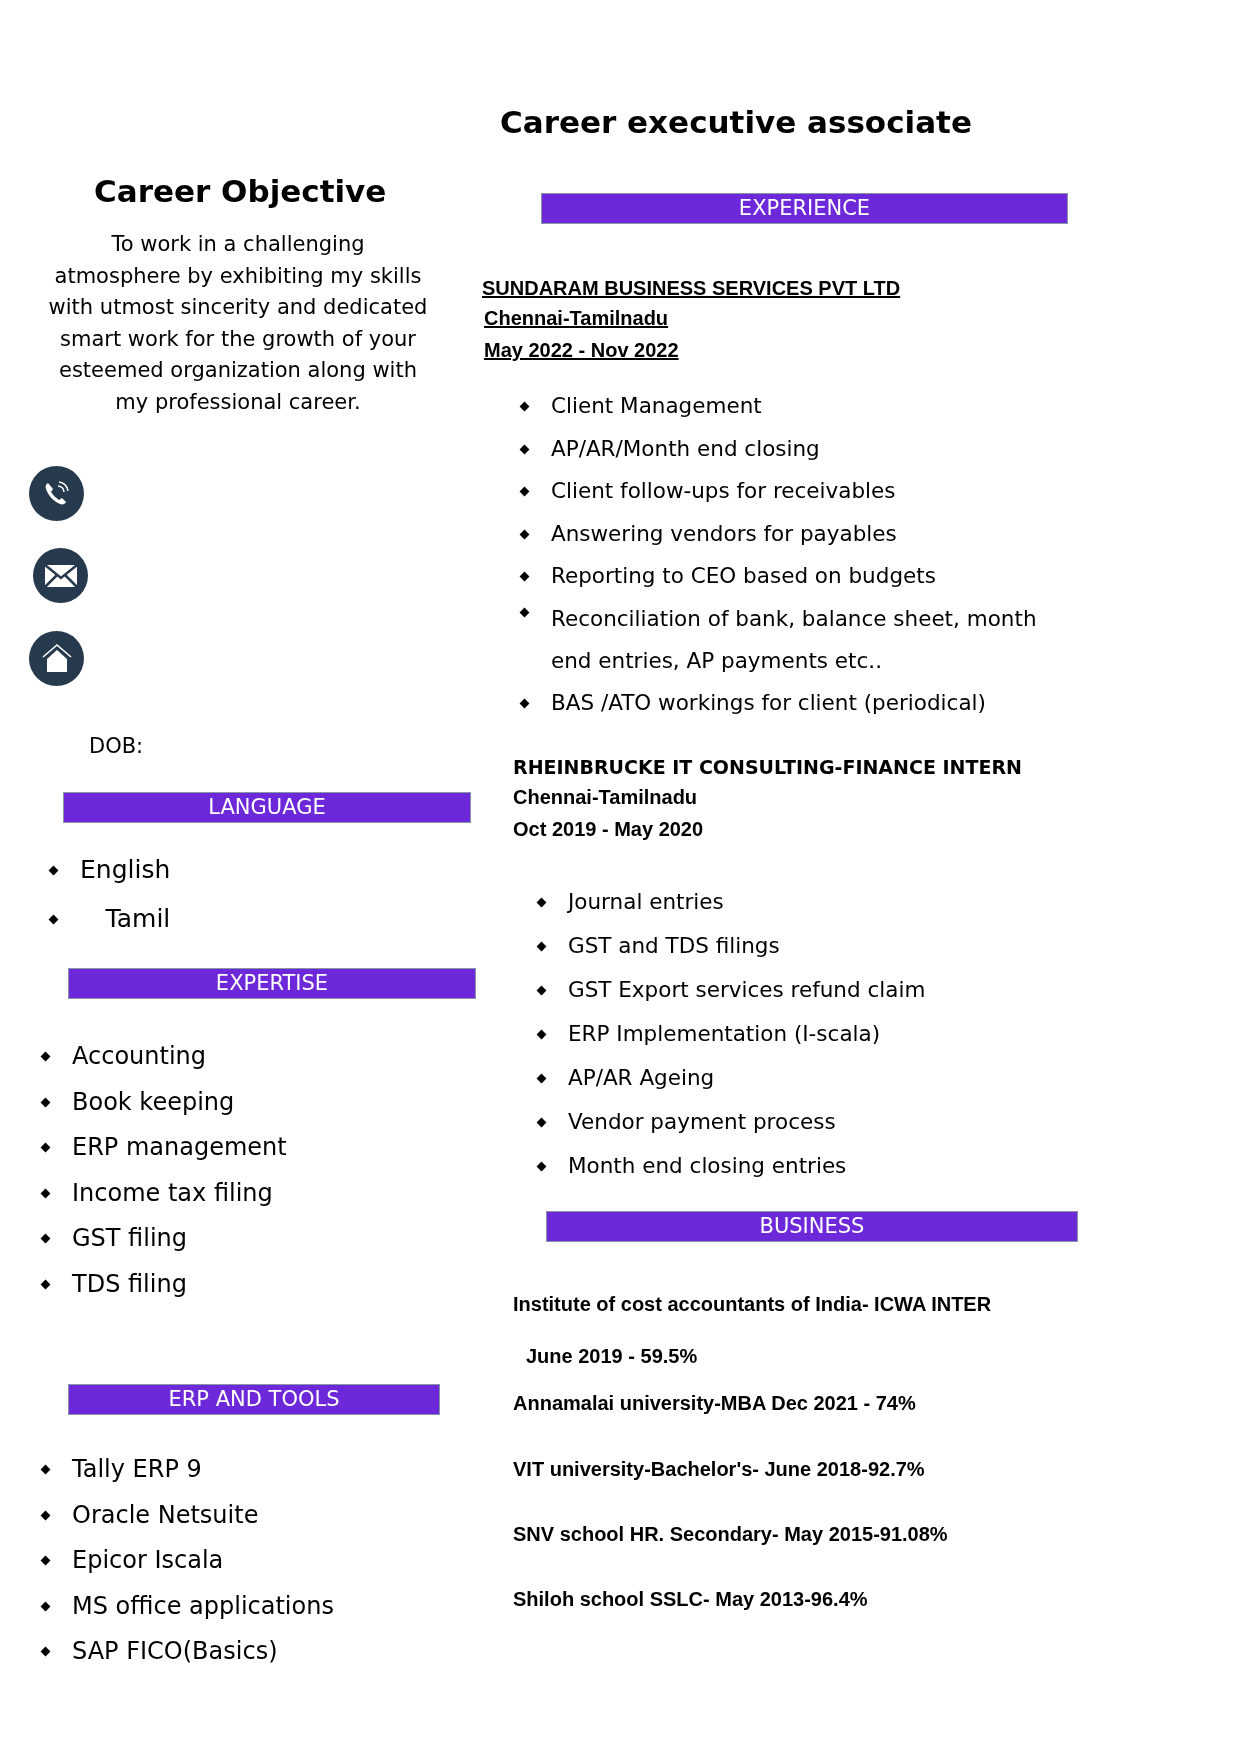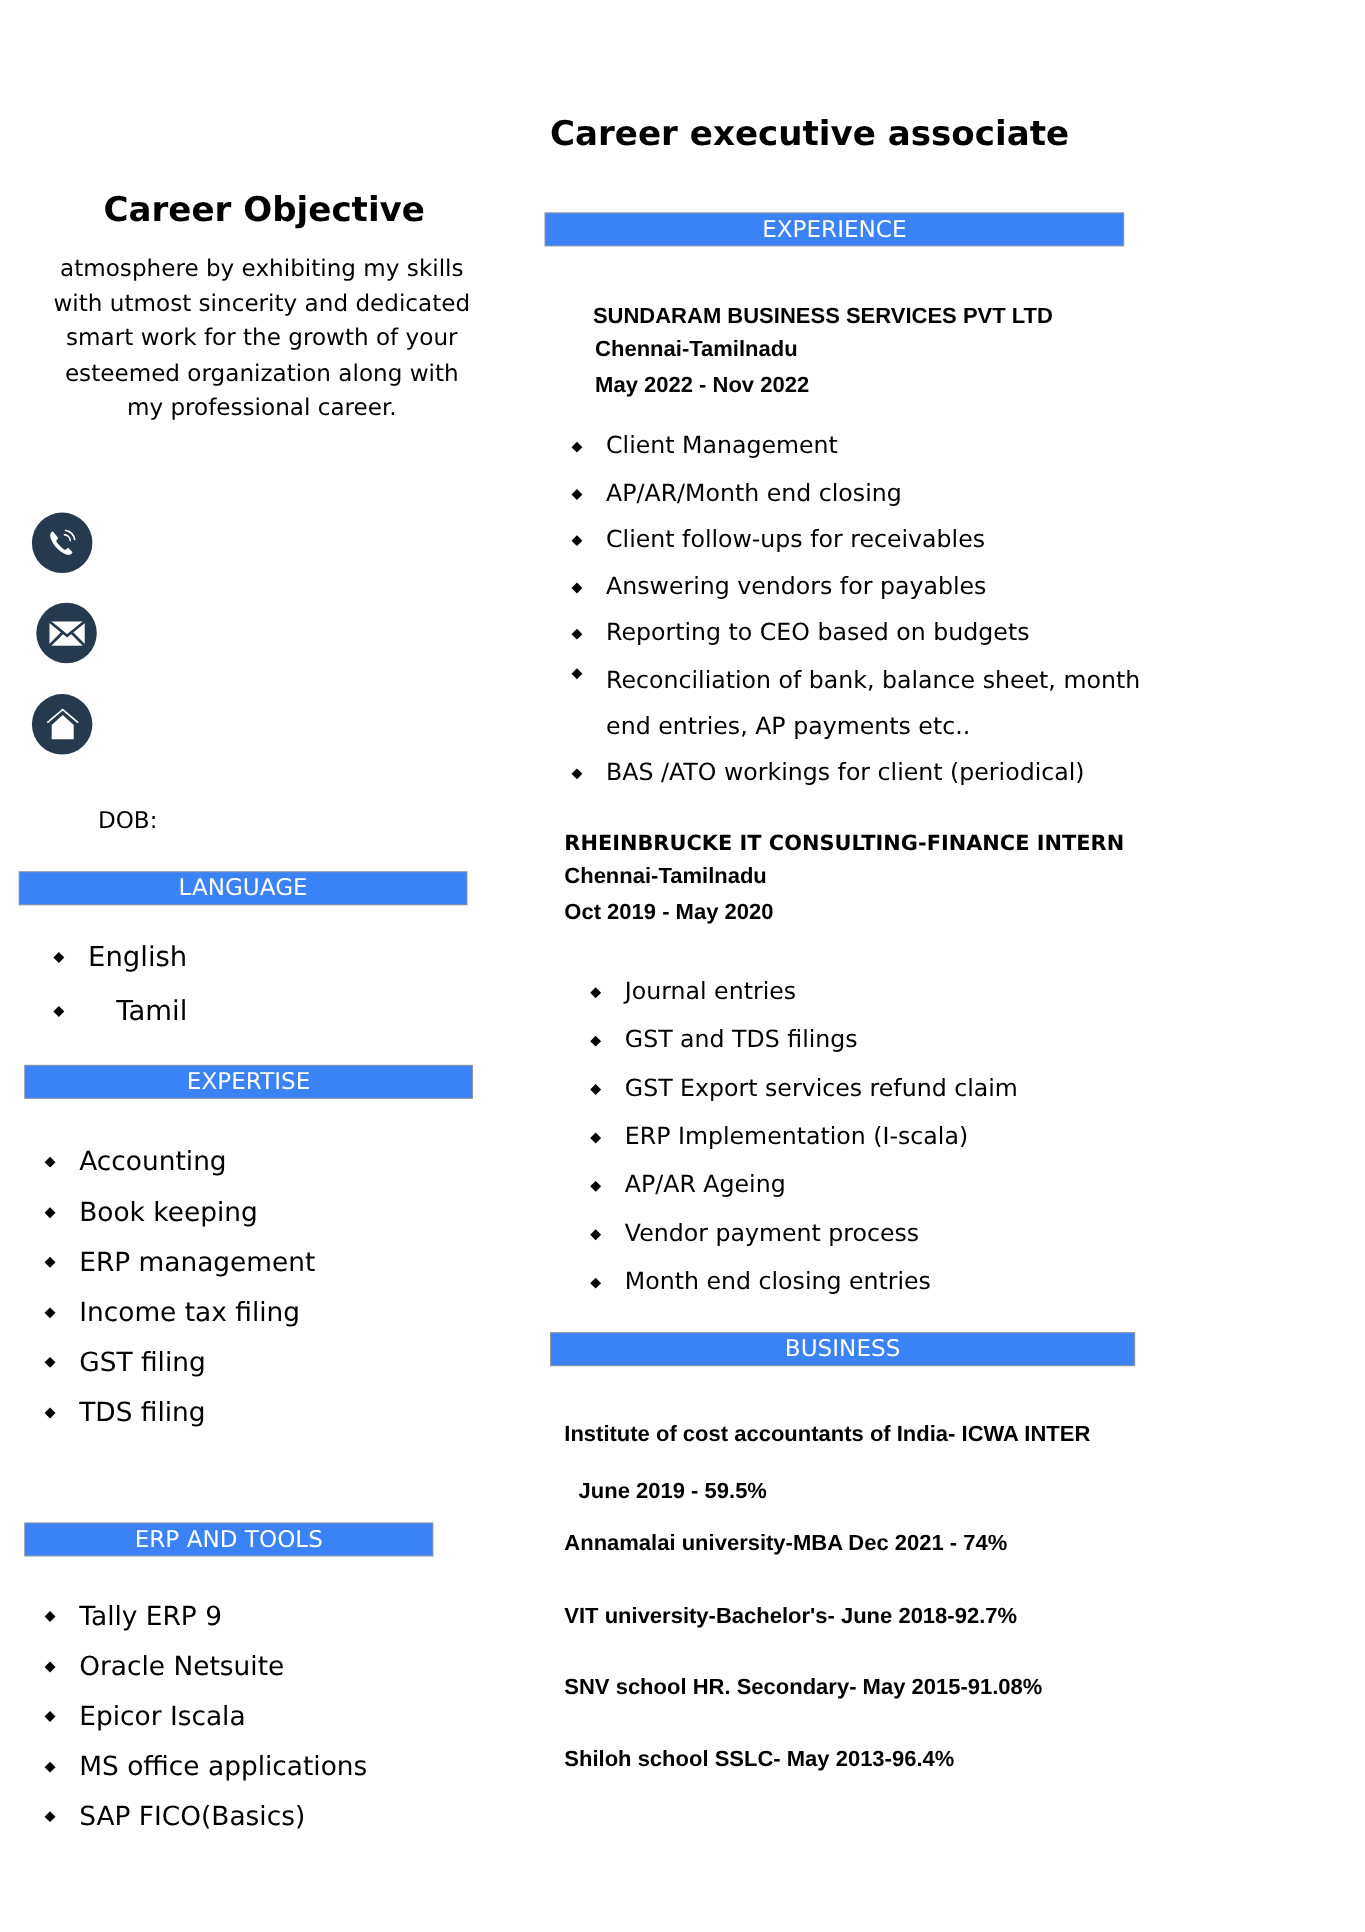--- a/index.html
+++ b/index.html
@@ -1,21 +1,21 @@
 <!DOCTYPE html>
 <html><head>
 <meta charset="utf-8">
 <style>
   html, body { margin:0; padding:0; background:#ffffff; }
   body { width:1241px; height:1756px; position:relative; overflow:hidden;
          font-family:"DejaVu Sans", sans-serif; color:#000; }
   .abs { position:absolute; }
-  .bar { position:absolute; background:#3b82f6; color:#fff; text-align:center;
+  .bar { position:absolute; background:#6d28d9; color:#fff; text-align:center;
          font-family:"DejaVu Sans", sans-serif; font-size:21px; line-height:28px;
-         height:29px; box-shadow:0 0 0 1px #8895a4; }
+         height:29px; box-shadow:0 0 0 1px #8895a4;margin-left:46px; }
   .title { font-family:"DejaVu Sans", sans-serif; font-weight:bold; font-size:30px; }
   .objective-text { font-size:21px; line-height:31.5px; text-align:center; width:420px; }
   .icon-circle { position:absolute; width:55px; height:55px; border-radius:50%;
                  background:#27394d; display:flex; align-items:center; justify-content:center; }
   ul.blist { list-style:none; margin:0; padding:0; position:absolute; }
   ul.blist li { position:relative; padding-left:38px; }
   ul.blist li::before { content:""; position:absolute; left:8px; width:7px; height:7px;
                         background:#000; transform:rotate(45deg); }
   .left-list li { font-size:24px; height:45.5px; line-height:30px; }
   .left-list li::before { top:12px; }
@@ -29,20 +29,21 @@
   .company { font-family:"Liberation Sans", sans-serif; font-weight:bold; font-size:20px; line-height:30px; }
   .edu { font-family:"Liberation Sans", sans-serif; font-weight:bold; font-size:20px; position:absolute; left:513px; }
 </style>
 </head>
 <body>
 
 <div class="abs title" style="left:500px; top:104px; font-size:31px;">Career executive associate</div>
 
 <div class="abs title" style="left:94px; top:173px; font-size:31px;">Career Objective</div>
 <div class="abs objective-text" style="left:28px; top:229px;">
+  <div>To work in a challenging</div>
   <div>atmosphere by exhibiting my skills</div>
   <div>with utmost sincerity and dedicated</div>
   <div>smart work for the growth of your</div>
   <div>esteemed organization along with</div>
   <div>my professional career.</div>
 </div>
 
 <div class="icon-circle" style="left:29px; top:466px;">
   <svg width="34" height="34" viewBox="0 0 34 34">
     <path d="M8 6 C6 7 5 9 6 12 C8 18 13 24 20 27 C23 28 25 27 26 25 L22 21 L19 23 C16 21 13 18 11 15 L13 12 Z" fill="#fff"></path>
@@ -86,21 +87,21 @@
 <ul class="blist left-list" style="left:34px; top:1454px;">
   <li>Tally ERP 9</li>
   <li>Oracle Netsuite</li>
   <li>Epicor Iscala</li>
   <li>MS office applications</li>
   <li>SAP FICO(Basics)</li>
 </ul>
 
 <div class="bar" style="left:496px; top:194px; width:525px;">EXPERIENCE</div>
 
-<div class="abs" style="left:539px; top:273px;">
+<div class="abs" style="left:482px; top:273px;text-decoration:underline;">
   <div class="company">SUNDARAM BUSINESS SERVICES PVT LTD</div>
   <div class="company" style="left:2px; position:relative;">Chennai-Tamilnadu</div>
   <div class="company" style="left:2px; position:relative; line-height:34px;">May 2022 - Nov 2022</div>
 </div>
 <ul class="blist exp-list" style="left:513px; top:392px; width:560px;">
   <li>Client Management</li>
   <li>AP/AR/Month end closing</li>
   <li>Client follow-ups for receivables</li>
   <li>Answering vendors for payables</li>
   <li>Reporting to CEO based on budgets</li>

